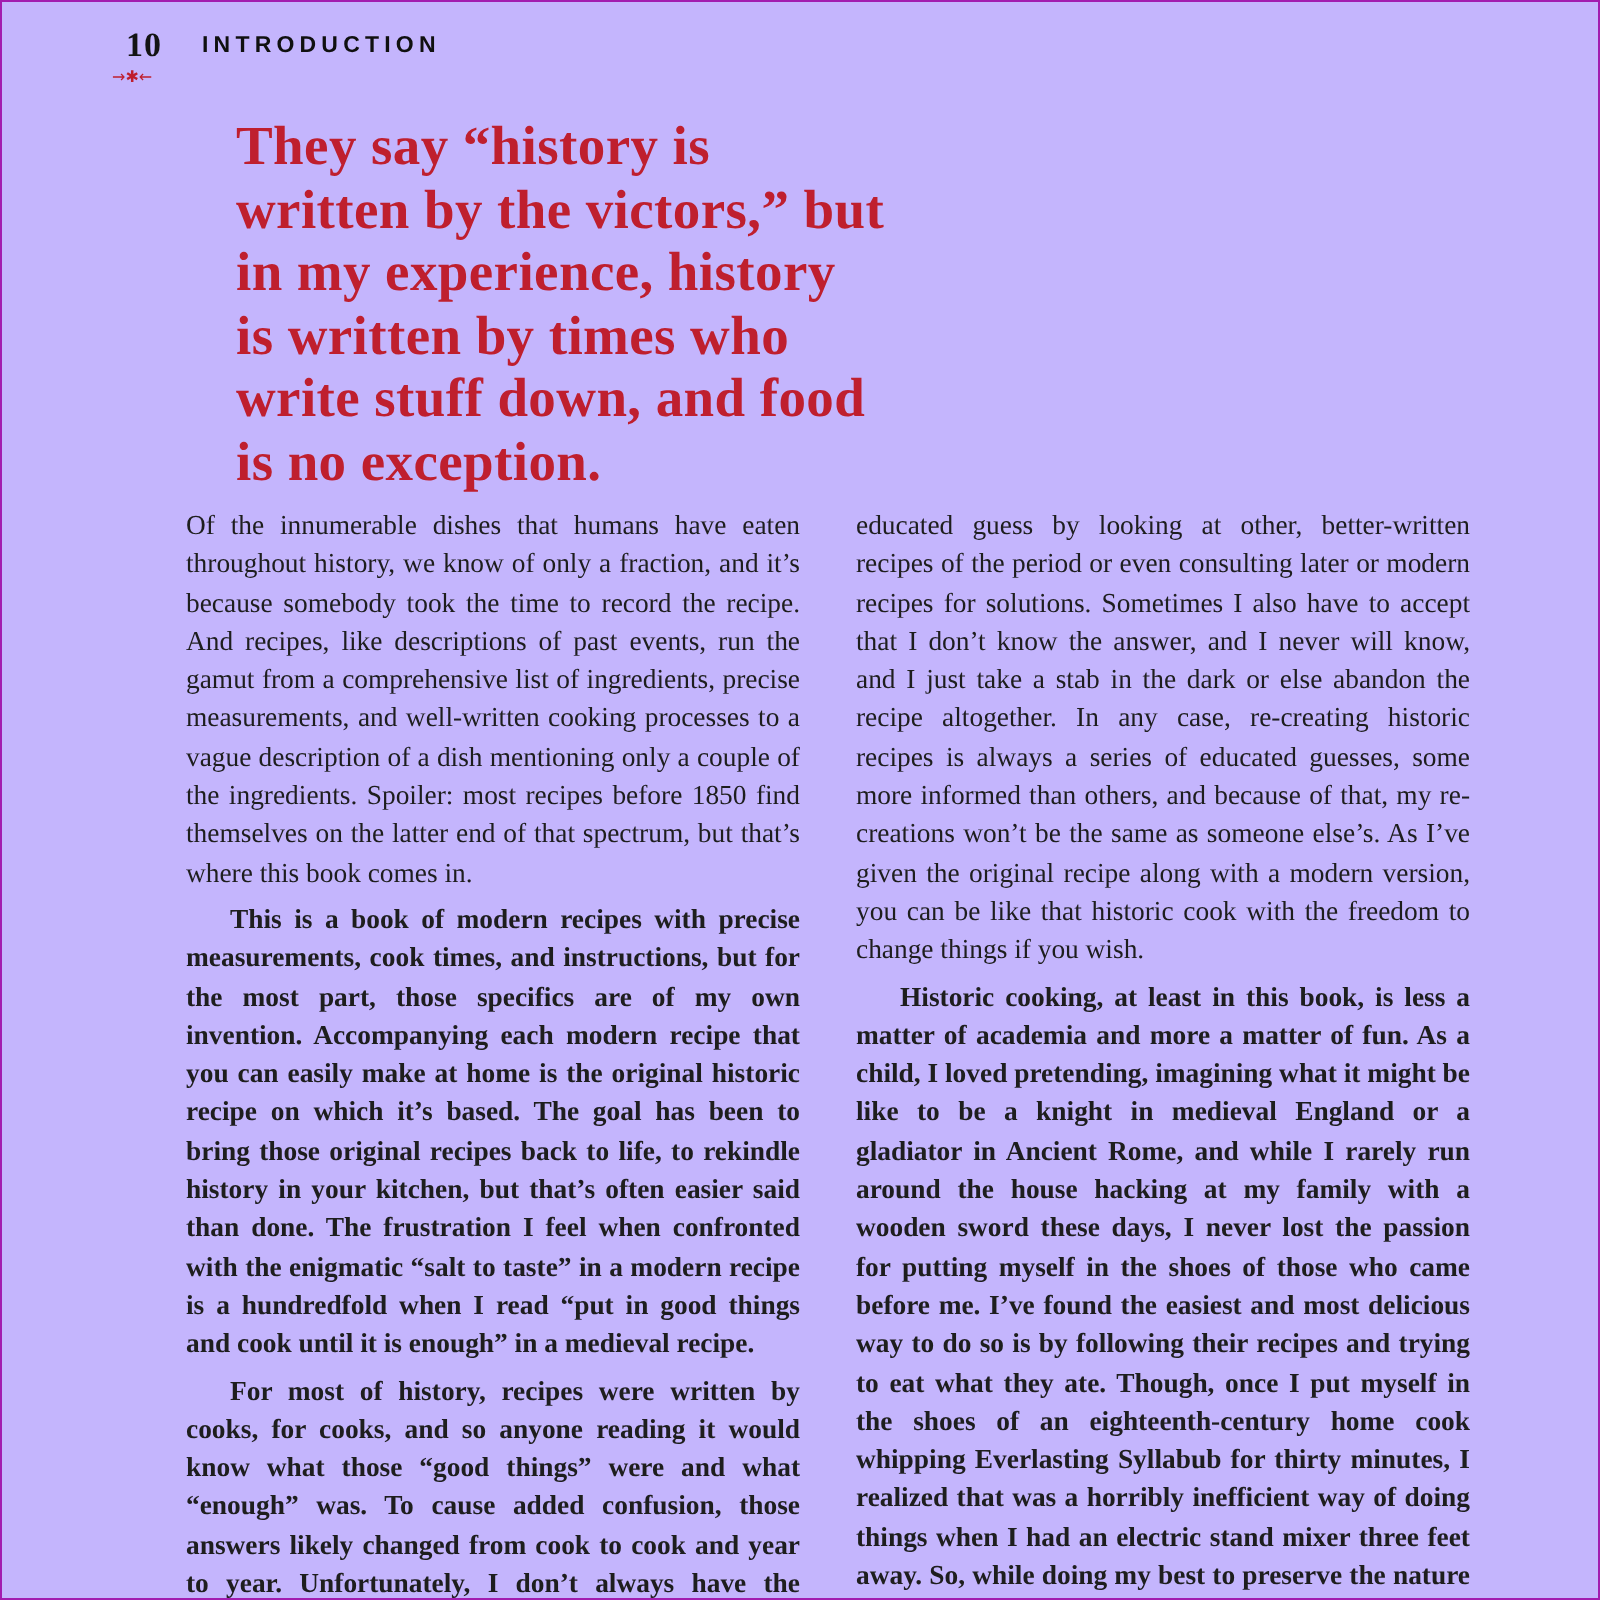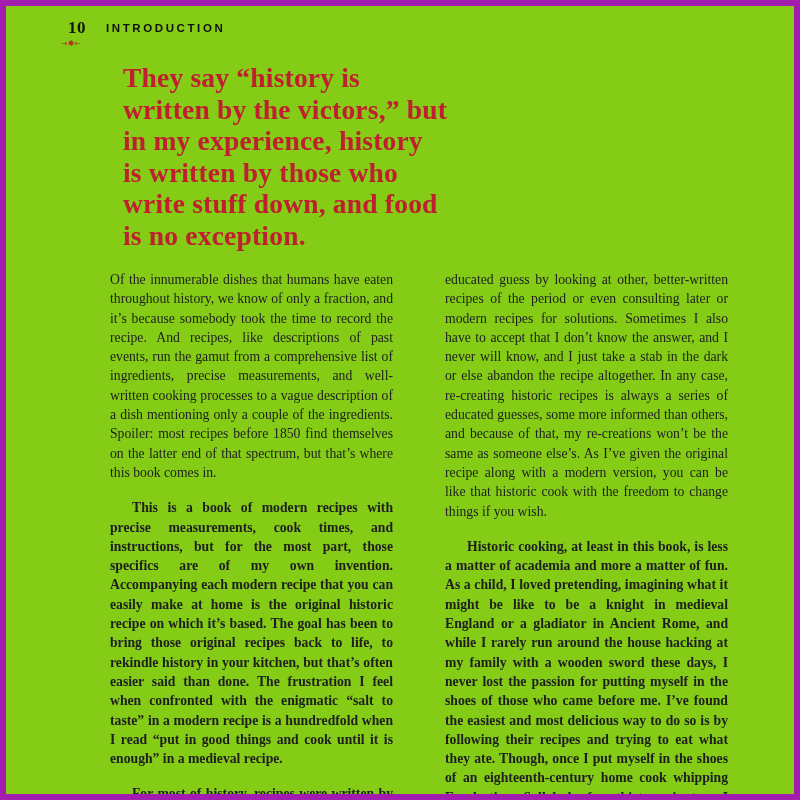--- a/index.html
+++ b/index.html
@@ -4,23 +4,23 @@
 <style>
   html, body {
     margin: 0;
     padding: 0;
     background: #ffffff;
   }
   .page {
     position: relative;
     width: 800px;
     height: 800px;
-    background: #84cc16;
+    background: #c4b5fd;
     box-sizing: border-box;
-    border: 6px solid #a21caf;
+    border: 1px solid #a21caf;
     overflow: hidden;
     font-family: "Liberation Serif", serif;
   }
   .page-number {
     position: absolute;
     left: 62px;
     top: 12px;
     font-family: "Liberation Serif", serif;
     font-weight: bold;
     font-size: 17px;
@@ -68,42 +68,42 @@
     gap: 20px;
   }
   .column {
     width: 315px;
     font-size: 13.7px;
     line-height: 19.3px;
     color: #1e1e1e;
     text-align: justify;
   }
   .column p {
-    margin: 16px;
+    margin: 4px;
   }
   .column p.indent {
     text-indent: 22px;
     font-weight: bold;
   }
 </style>
 </head>
 <body>
 
 <div class="page">
 
   <div class="page-number">10</div>
 
   <div class="ornament">→✱←</div>
 
   <div class="section-label">INTRODUCTION</div>
 
   <h1 class="heading">They say “history is
 written by the victors,” but
 in my experience, history
-is written by those who
+is written by times who
 write stuff down, and food
 is no exception.</h1>
 
   <div class="columns">
 
     <div class="column">
       <p>Of the innumerable dishes that humans have eaten throughout history, we know of only a fraction, and it’s because somebody took the time to record the recipe. And recipes, like descriptions of past events, run the gamut from a comprehensive list of ingredients, precise measurements, and well-written cooking processes to a vague description of a dish mentioning only a couple of the ingredients. Spoiler: most recipes before 1850 find themselves on the latter end of that spectrum, but that’s where this book comes in.</p>
       <p class="indent">This is a book of modern recipes with precise measurements, cook times, and instructions, but for the most part, those specifics are of my own invention. Accompanying each modern recipe that you can easily make at home is the original historic recipe on which it’s based. The goal has been to bring those original recipes back to life, to rekindle history in your kitchen, but that’s often easier said than done. The frustration I feel when confronted with the enigmatic “salt to taste” in a modern recipe is a hundredfold when I read “put in good things and cook until it is enough” in a medieval recipe.</p>
       <p class="indent">For most of history, recipes were written by cooks, for cooks, and so anyone reading it would know what those “good things” were and what “enough” was. To cause added confusion, those answers likely changed from cook to cook and year to year. Unfortunately, I don’t always have the luxury of knowing what a cook in Renaissance Italy or sixteenth-century China knew, and so I make an</p>
     </div>

